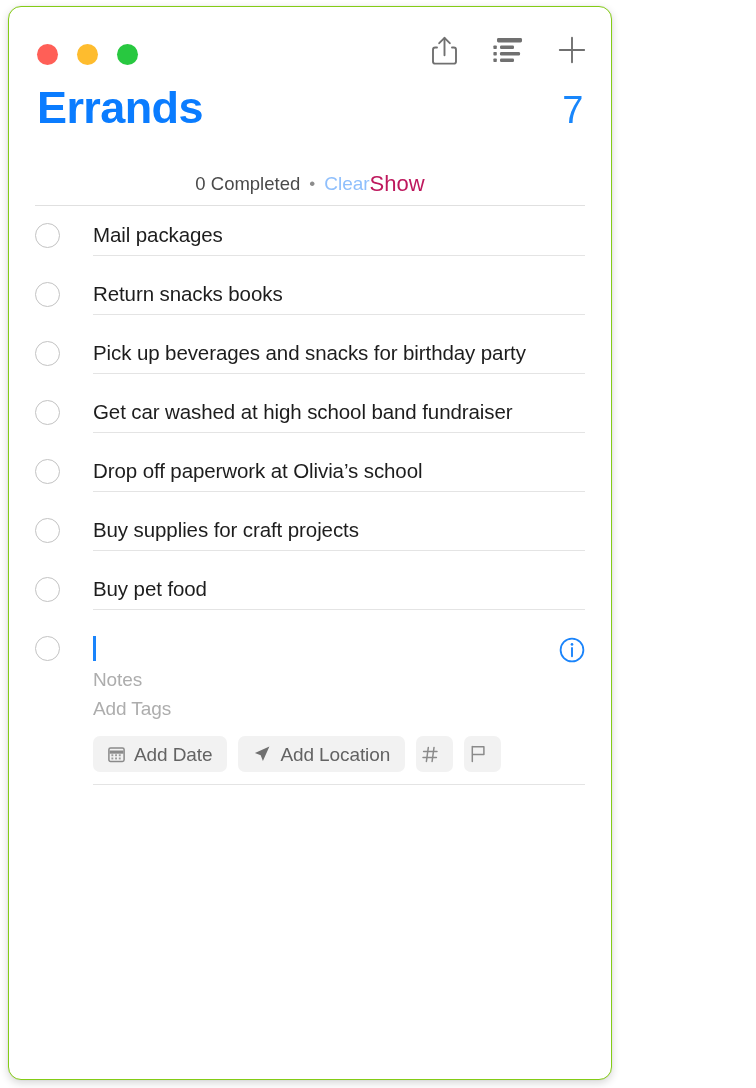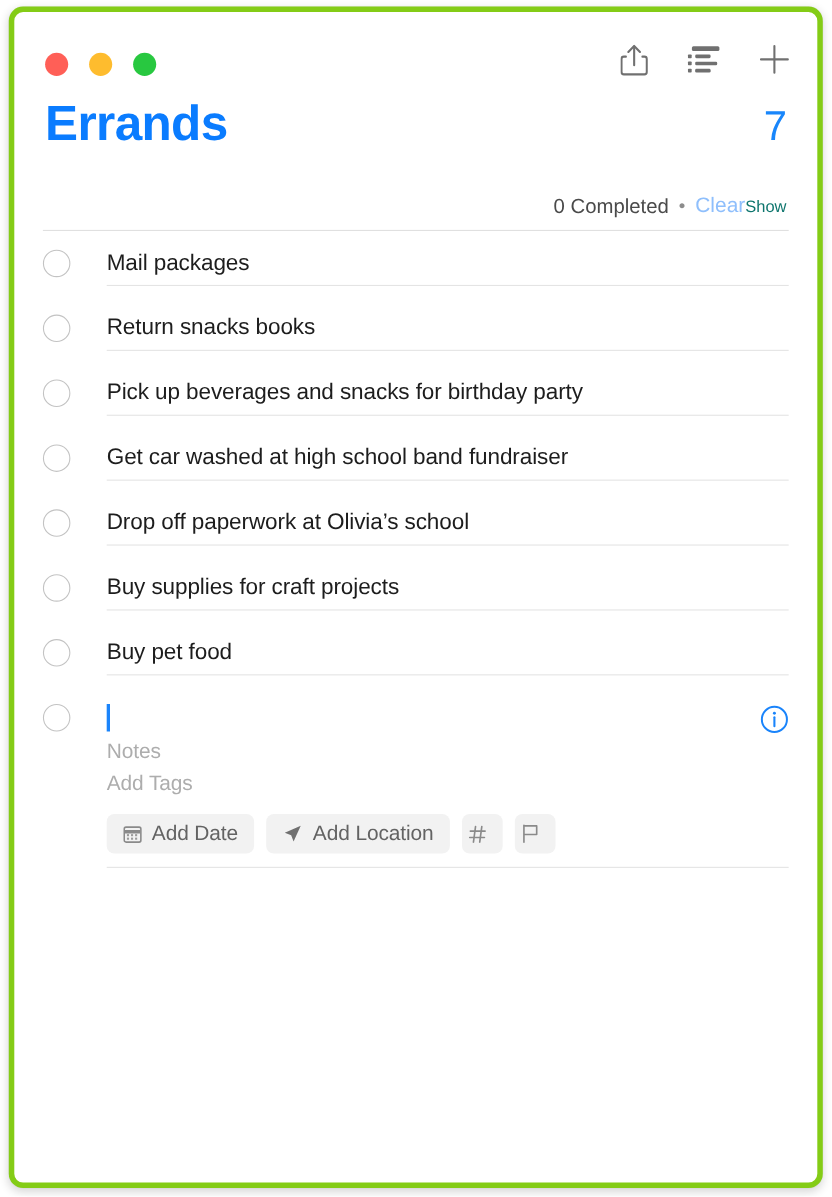--- a/index.html
+++ b/index.html
@@ -13,23 +13,23 @@
     position: relative;
     width: 756px; height: 1088px;
     background: #ffffff;
     overflow: hidden;
   }
 
   
   .window {
     position: absolute;
     left: 8px; top: 6px;
-    width: 740px; height: 1074px;
+    width: 604px; height: 1074px;
     background: #ffffff;
-    border: 5px solid #84cc16;
+    border: 1px solid #84cc16;
     border-radius: 13px;
     box-shadow: 0 3px 9px rgba(0,0,0,0.16), 0 0 0 0.5px rgba(0,0,0,0.04);
     overflow: hidden;
   }
 
   
   .titlebar {
     position: relative;
     height: 78px;
     width: 100%;
@@ -89,34 +89,34 @@
     font-size: 38px;
     font-weight: 400;
     color: #1886fb;
     line-height: 1;
     letter-spacing: -0.5px;
   }
 
   .meta-row {
     display: flex;
     align-items: center;
-    justify-content: flex-end;
+    justify-content: center;
     height: 58px;
     padding-top: 16px;
   }
   .meta-left {
     display: flex;
     align-items: center;
     font-size: 18.5px;
     color: #4a4a4a;
     gap: 9px;
   }
   .meta-dot { color: #8c8c8c; font-size: 17px; }
   .meta-clear { color: #8fbffc; font-size: 19px; cursor: default; }
-  .meta-show  { color: #0f766e; font-size: 15px; cursor: default; }
+  .meta-show  { color: #be185d; font-size: 22px; cursor: default; }
 
   .header-rule {
     height: 1px;
     background: #e0e0e0;
     margin: 0 26px;
   }
 
   
   .list {
     padding-left: 26px;

